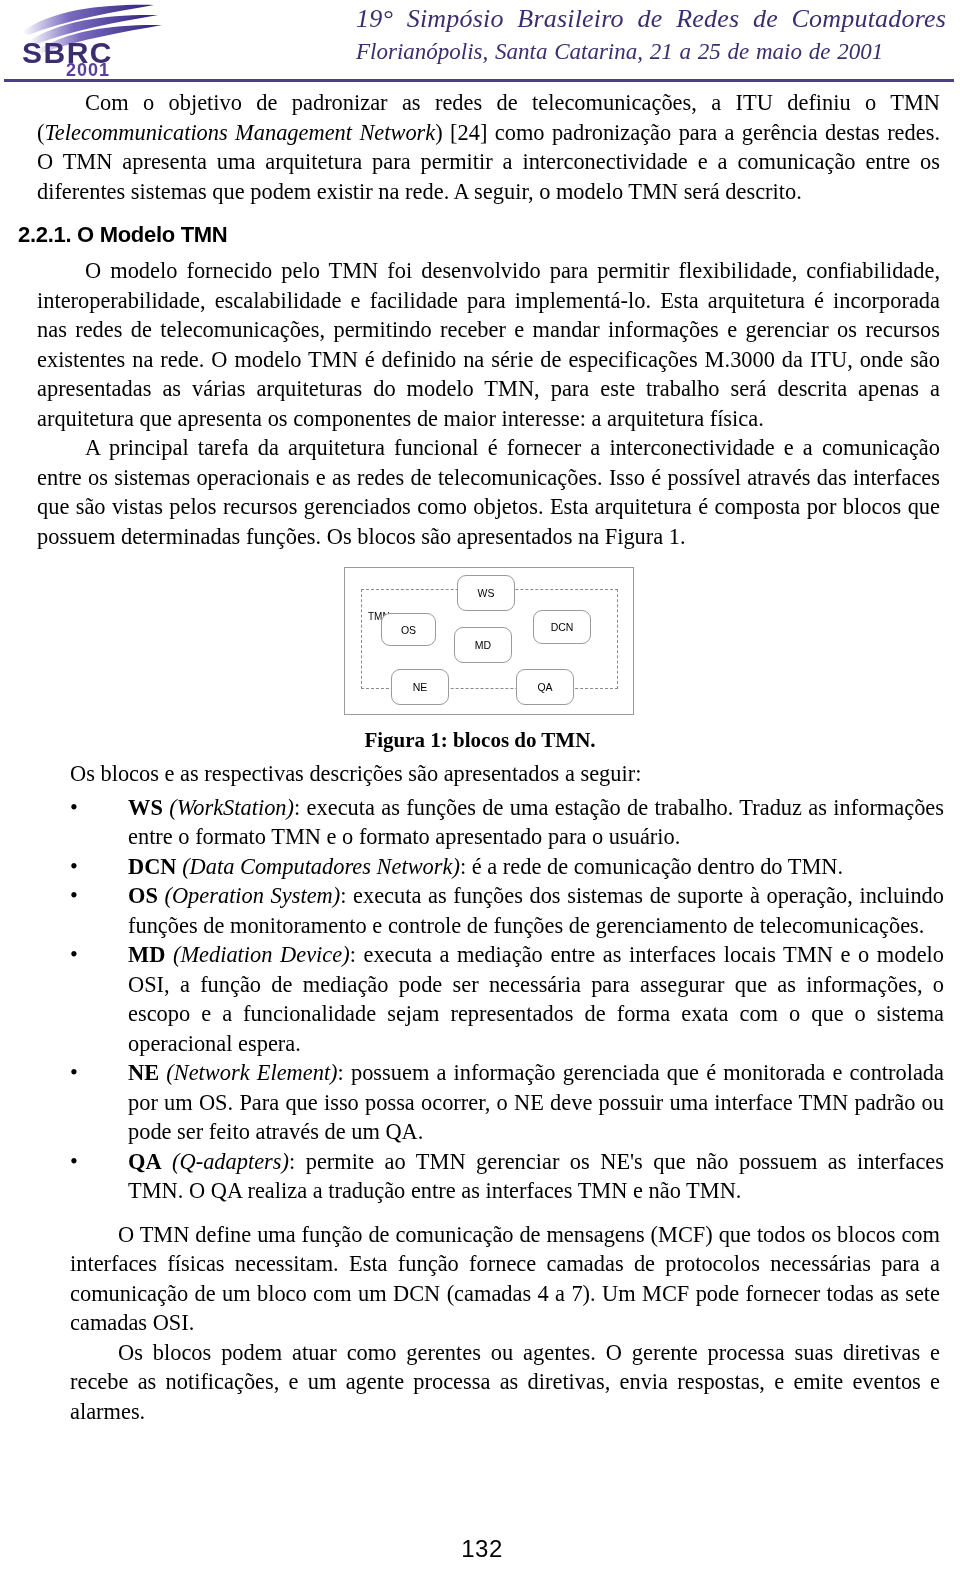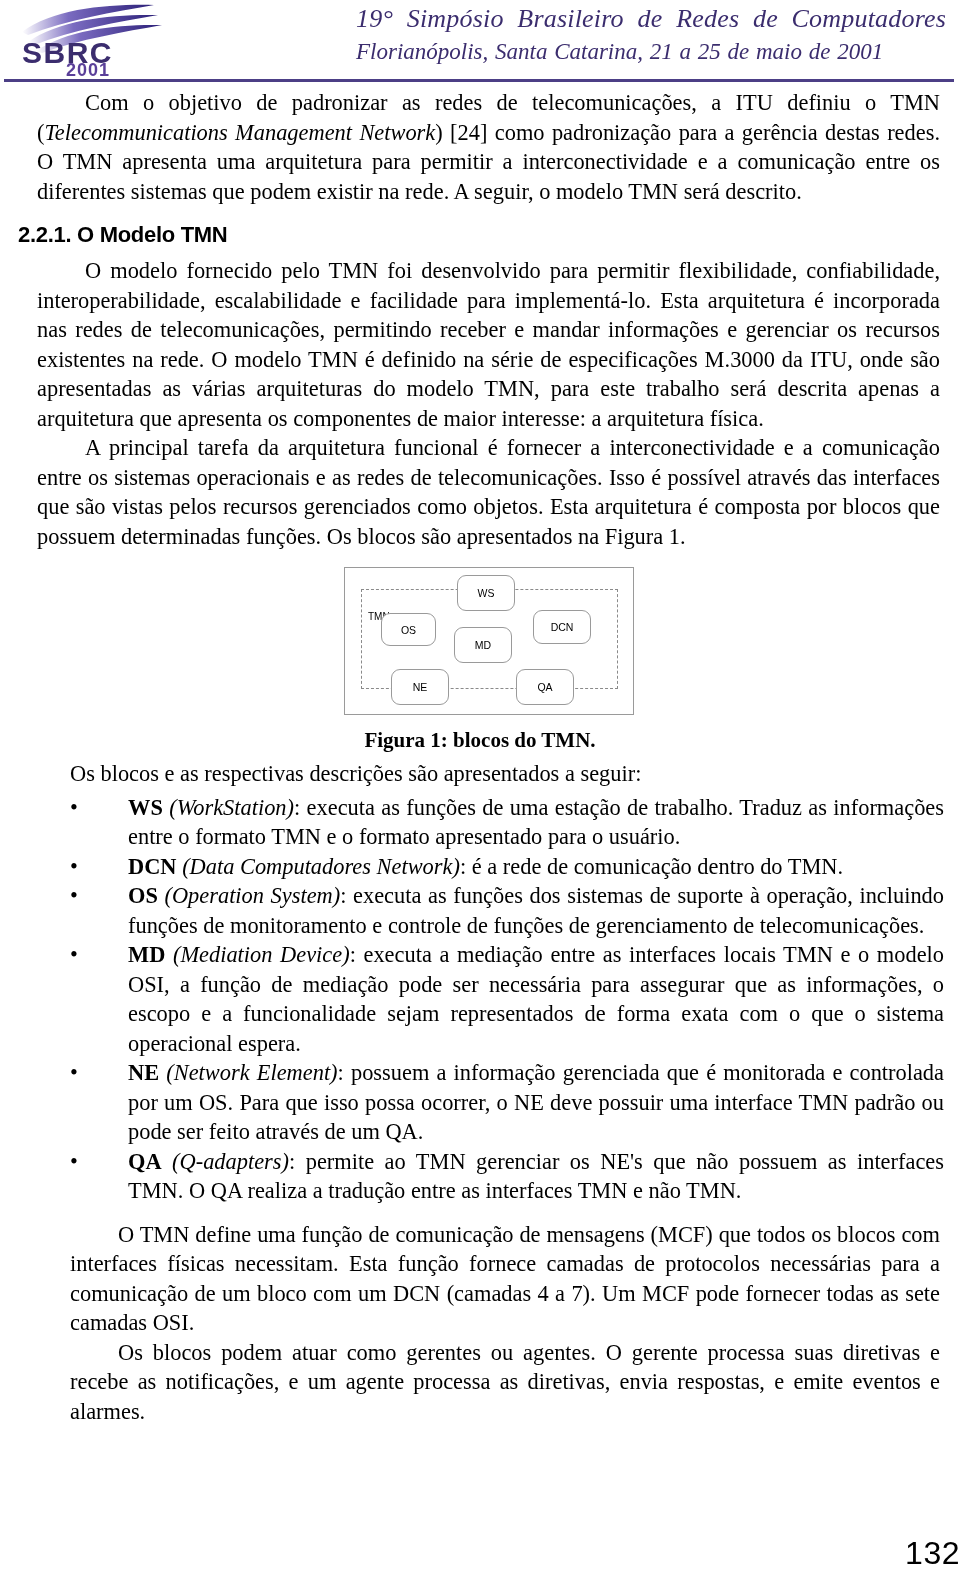--- a/index.html
+++ b/index.html
@@ -167,23 +167,23 @@
     left: 70px; top: 0;
     font-size: 22.4px;
     line-height: 29.5px;
   }
 
   
   #page-number {
     position: absolute;
     left: 0; top: 1535px;
     width: 960px;
-    text-align: right;
-    font-family: "Liberation Sans", sans-serif;
-    font-size: 32px;
+    text-align: center;
+    font-family: "Liberation Sans", sans-serif;
+    font-size: 24px;
     letter-spacing: 0.5px;
     padding-left: 4px;
   }
 </style>
 </head>
 <body>
 
 <div id="page-header">
 
   <div id="logo">

